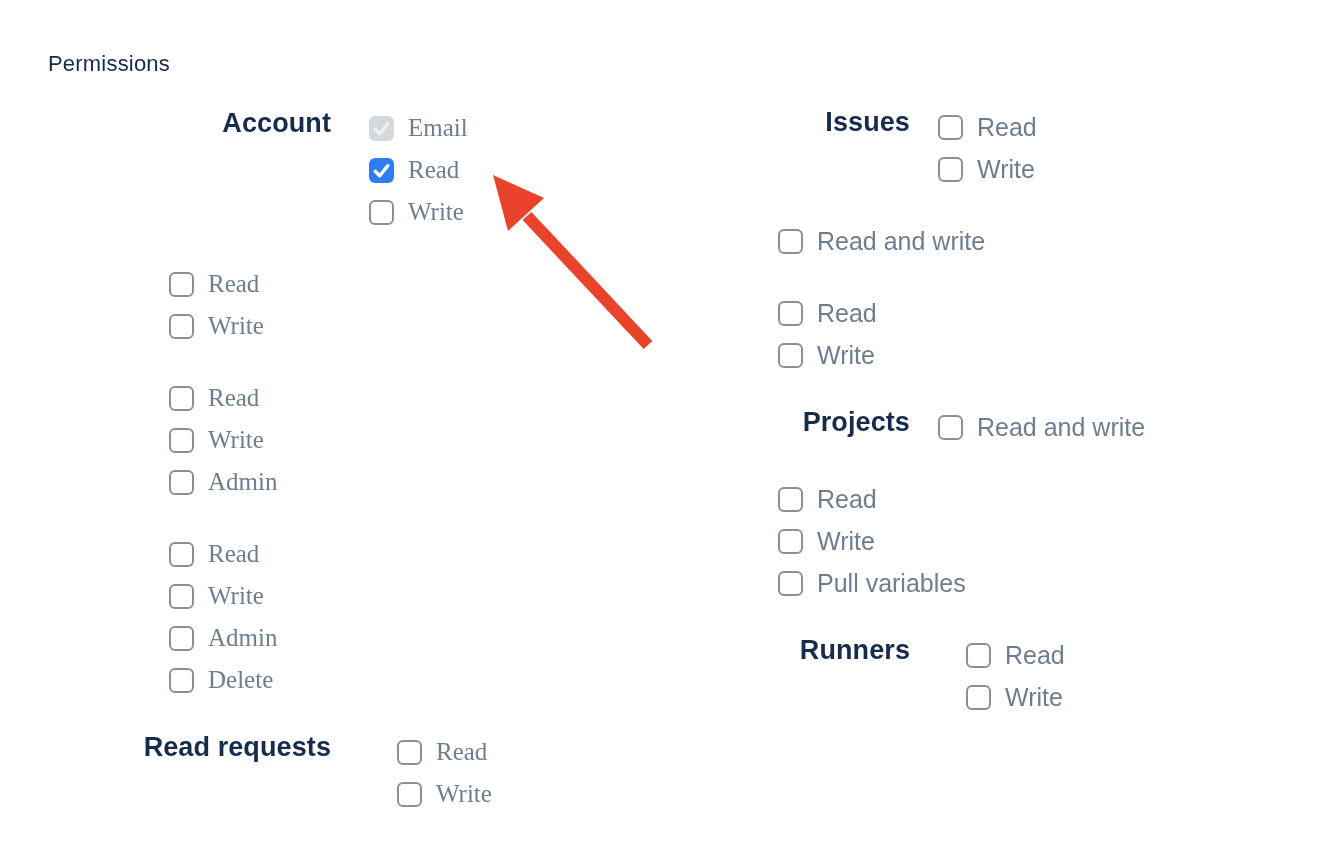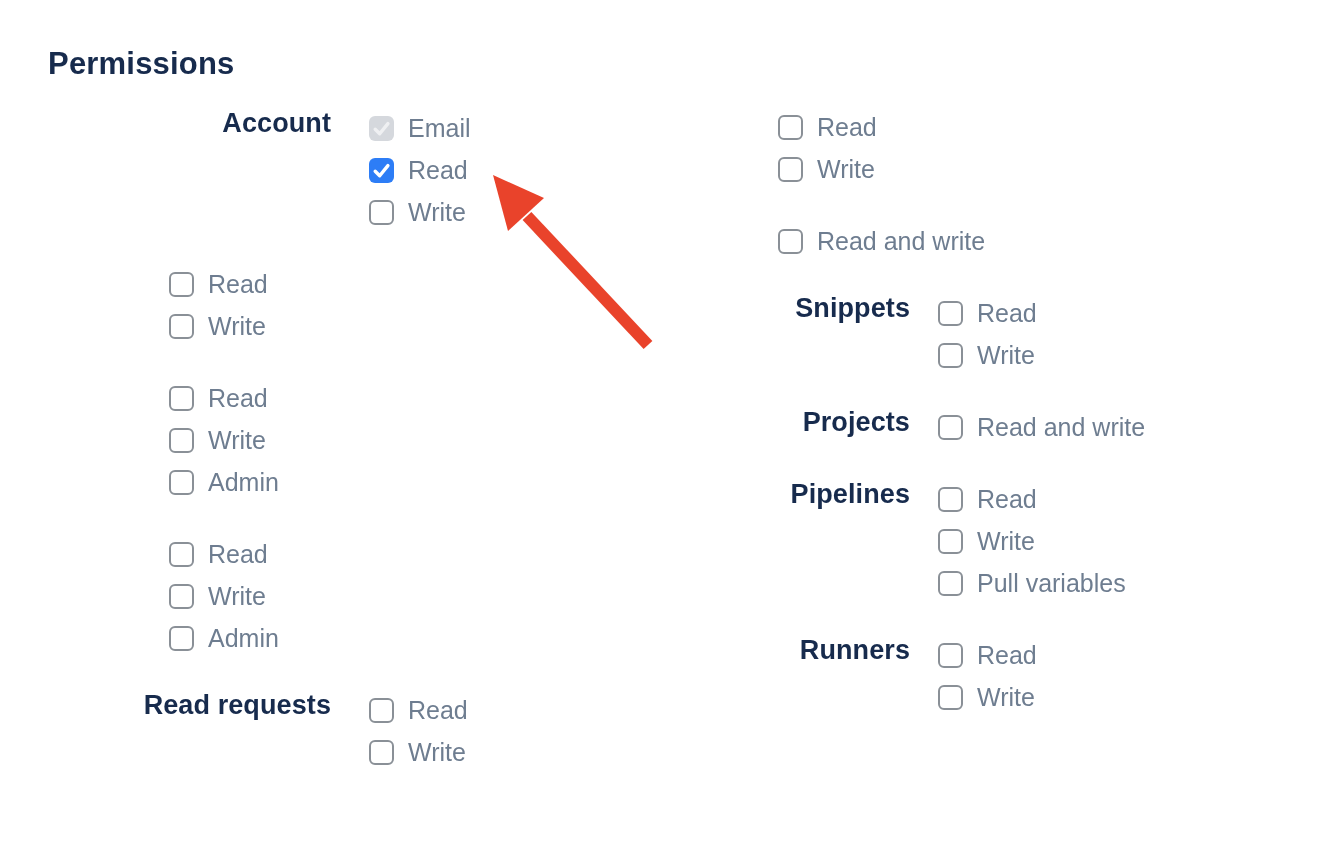--- a/index.html
+++ b/index.html
@@ -5,42 +5,42 @@
   * { margin: 0; padding: 0; box-sizing: border-box; }
   html, body {
     width: 1322px; height: 844px;
     background: #ffffff;
     overflow: hidden;
     font-family: "Liberation Sans", "DejaVu Sans", sans-serif;
   }
   .heading {
     position: absolute;
     left: 48px; top: 46px;
-    font-size: 31px;
-    font-weight: bold;
+    font-size: 22px;
+    font-weight: normal;
     line-height: 36px;
     color: #172B4D;
     letter-spacing: 0.2px;
   }
   .col { position: absolute; }
   .col-left  { left: 131px; top: 107px; }
   .col-right { left: 750px; top: 106px; }
   .group { display: flex; align-items: flex-start; margin-bottom: 30px; }
-  .group:last-child { margin-bottom: 0; }
+  .group:last-child { margin-bottom: 0; gap: 28px; }
   .group-label {
     font-size: 27px;
     font-weight: bold;
     color: #172B4D;
     line-height: 32px;
     text-align: right;
     letter-spacing: 0.1px;
   }
   .col-left  .group-label { width: 200px; }
   .col-right .group-label { width: 160px; }
-  .col-left  .options { margin-left: 38px; }
+  .col-left  .options { margin-left: 38px; font-family: Liberation Serif, serif; }
   .col-right .options { margin-left: 28px; }
   .option {
     height: 42px;
     display: flex;
     align-items: center;
     cursor: default;
   }
   .checkbox {
     width: 25px; height: 25px;
     flex: none;
@@ -144,40 +144,45 @@
   <label class="option">
     <span class="checkbox unchecked"></span>
     <span class="option-label">Write</span>
   </label>
 
   <label class="option">
     <span class="checkbox unchecked"></span>
     <span class="option-label">Admin</span>
   </label>
 
+  <label class="option">
+    <span class="checkbox unchecked"></span>
+    <span class="option-label">Delete</span>
+  </label>
 </div>
   </div>
 
   <div class="group">
     <div class="group-label">Read requests</div>
     <div class="options">
   <label class="option">
     <span class="checkbox unchecked"></span>
     <span class="option-label">Read</span>
   </label>
 
   <label class="option">
     <span class="checkbox unchecked"></span>
     <span class="option-label">Write</span>
   </label>
 </div>
   </div>
 </div>
   <div class="col col-right" id="col-1">
   <div class="group">
+    <div class="group-label">Issues</div>
     <div class="options">
   <label class="option">
     <span class="checkbox unchecked"></span>
     <span class="option-label">Read</span>
   </label>
 
   <label class="option">
     <span class="checkbox unchecked"></span>
     <span class="option-label">Write</span>
   </label>
@@ -187,21 +192,20 @@
   <div class="group">
     <div class="options">
   <label class="option">
     <span class="checkbox unchecked"></span>
     <span class="option-label">Read and write</span>
   </label>
 </div>
   </div>
 
   <div class="group">
-    <div class="group-label">Snippets</div>
     <div class="options">
   <label class="option">
     <span class="checkbox unchecked"></span>
     <span class="option-label">Read</span>
   </label>
 
   <label class="option">
     <span class="checkbox unchecked"></span>
     <span class="option-label">Write</span>
   </label>
@@ -212,21 +216,20 @@
     <div class="group-label">Projects</div>
     <div class="options">
   <label class="option">
     <span class="checkbox unchecked"></span>
     <span class="option-label">Read and write</span>
   </label>
 </div>
   </div>
 
   <div class="group">
-    <div class="group-label">Pipelines</div>
     <div class="options">
   <label class="option">
     <span class="checkbox unchecked"></span>
     <span class="option-label">Read</span>
   </label>
 
   <label class="option">
     <span class="checkbox unchecked"></span>
     <span class="option-label">Write</span>
   </label>

